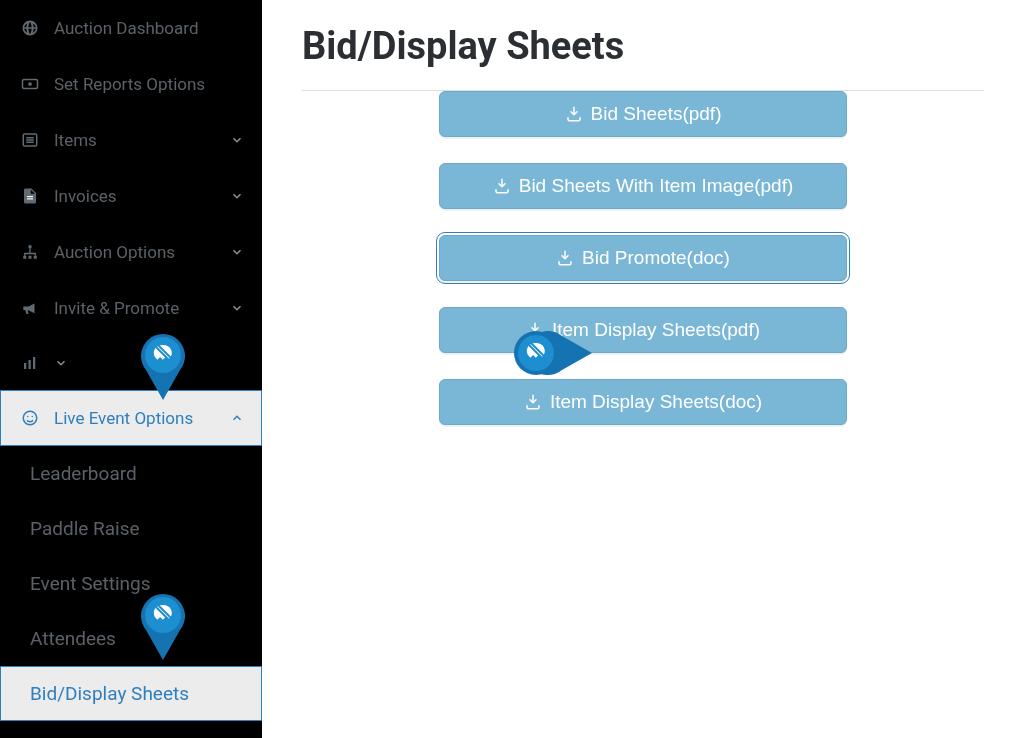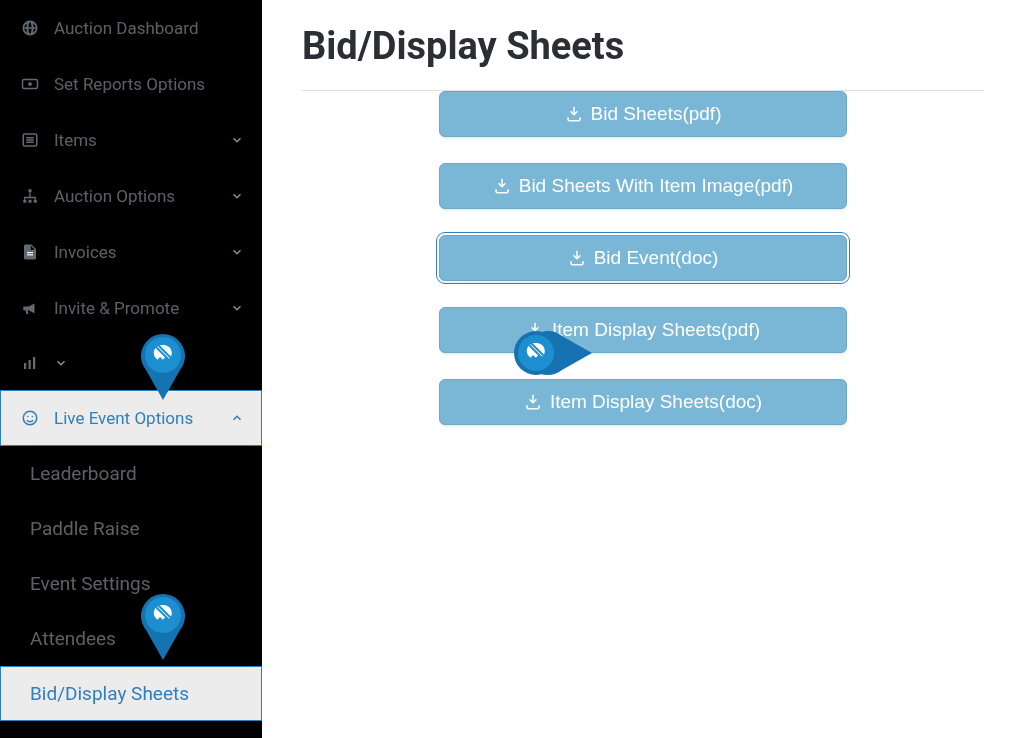--- a/index.html
+++ b/index.html
@@ -160,44 +160,44 @@
     <span class="chev">
       <svg viewBox="0 0 24 24" width="14" height="14" fill="none" stroke="currentColor" stroke-width="2.5">
           <polyline points="6 9 12 15 18 9"></polyline>
         </svg>
     </span>
   </div>
 
   <div class="nav-item">
     <span class="iconwrap">
       <svg viewBox="0 0 24 24" width="18" height="18" fill="currentColor">
+          <path d="M14 2H6a2 2 0 0 0-2 2v16a2 2 0 0 0 2 2h12a2 2 0 0 0 2-2V8l-6-6zM13 9V3.5L18.5 9H13z"></path>
+          <rect x="8" y="12" width="8" height="1.6" fill="#f9f9f9"></rect>
+          <rect x="8" y="15" width="8" height="1.6" fill="#f9f9f9"></rect>
+        </svg>
+    </span>
+    <span class="label">Invoices</span>
+    <span class="chev">
+      <svg viewBox="0 0 24 24" width="14" height="14" fill="none" stroke="currentColor" stroke-width="2.5">
+          <polyline points="6 9 12 15 18 9"></polyline>
+        </svg>
+    </span>
+  </div>
+
+  <div class="nav-item">
+    <span class="iconwrap">
+      <svg viewBox="0 0 24 24" width="18" height="18" fill="currentColor">
           <rect x="10" y="3" width="4" height="4"></rect>
           <rect x="3" y="17" width="4" height="4"></rect>
           <rect x="10" y="17" width="4" height="4"></rect>
           <rect x="17" y="17" width="4" height="4"></rect>
           <path d="M12 7v5M5 17v-3h14v3M12 12v2" stroke="currentColor" stroke-width="1.8" fill="none"></path>
         </svg>
     </span>
     <span class="label">Auction Options</span>
-    <span class="chev">
-      <svg viewBox="0 0 24 24" width="14" height="14" fill="none" stroke="currentColor" stroke-width="2.5">
-          <polyline points="6 9 12 15 18 9"></polyline>
-        </svg>
-    </span>
-  </div>
-
-  <div class="nav-item">
-    <span class="iconwrap">
-      <svg viewBox="0 0 24 24" width="18" height="18" fill="currentColor">
-          <path d="M14 2H6a2 2 0 0 0-2 2v16a2 2 0 0 0 2 2h12a2 2 0 0 0 2-2V8l-6-6zM13 9V3.5L18.5 9H13z"></path>
-          <rect x="8" y="12" width="8" height="1.6" fill="#f9f9f9"></rect>
-          <rect x="8" y="15" width="8" height="1.6" fill="#f9f9f9"></rect>
-        </svg>
-    </span>
-    <span class="label">Invoices</span>
     <span class="chev">
       <svg viewBox="0 0 24 24" width="14" height="14" fill="none" stroke="currentColor" stroke-width="2.5">
           <polyline points="6 9 12 15 18 9"></polyline>
         </svg>
     </span>
   </div>
 
   <div class="nav-item">
     <span class="iconwrap">
       <svg viewBox="0 0 24 24" width="18" height="18" fill="currentColor">
@@ -277,21 +277,21 @@
       <span>Bid Sheets With Item Image(pdf)</span>
     </button>
 
     <button class="dl-btn selected">
       <span class="dl-icon">
         <svg viewBox="0 0 24 24" width="18" height="18" fill="currentColor">
             <path d="M12 3v10m0 0l-4-4m4 4l4-4" stroke="#fff" stroke-width="2" fill="none" stroke-linecap="round" stroke-linejoin="round"></path>
             <path d="M4 17v2a2 2 0 0 0 2 2h12a2 2 0 0 0 2-2v-2" stroke="#fff" stroke-width="2" fill="none" stroke-linecap="round"></path>
           </svg>
       </span>
-      <span>Bid Event(doc)</span>
+      <span>Bid Promote(doc)</span>
     </button>
 
     <button class="dl-btn">
       <span class="dl-icon">
         <svg viewBox="0 0 24 24" width="18" height="18" fill="currentColor">
             <path d="M12 3v10m0 0l-4-4m4 4l4-4" stroke="#fff" stroke-width="2" fill="none" stroke-linecap="round" stroke-linejoin="round"></path>
             <path d="M4 17v2a2 2 0 0 0 2 2h12a2 2 0 0 0 2-2v-2" stroke="#fff" stroke-width="2" fill="none" stroke-linecap="round"></path>
           </svg>
       </span>
       <span>Item Display Sheets(pdf)</span>

